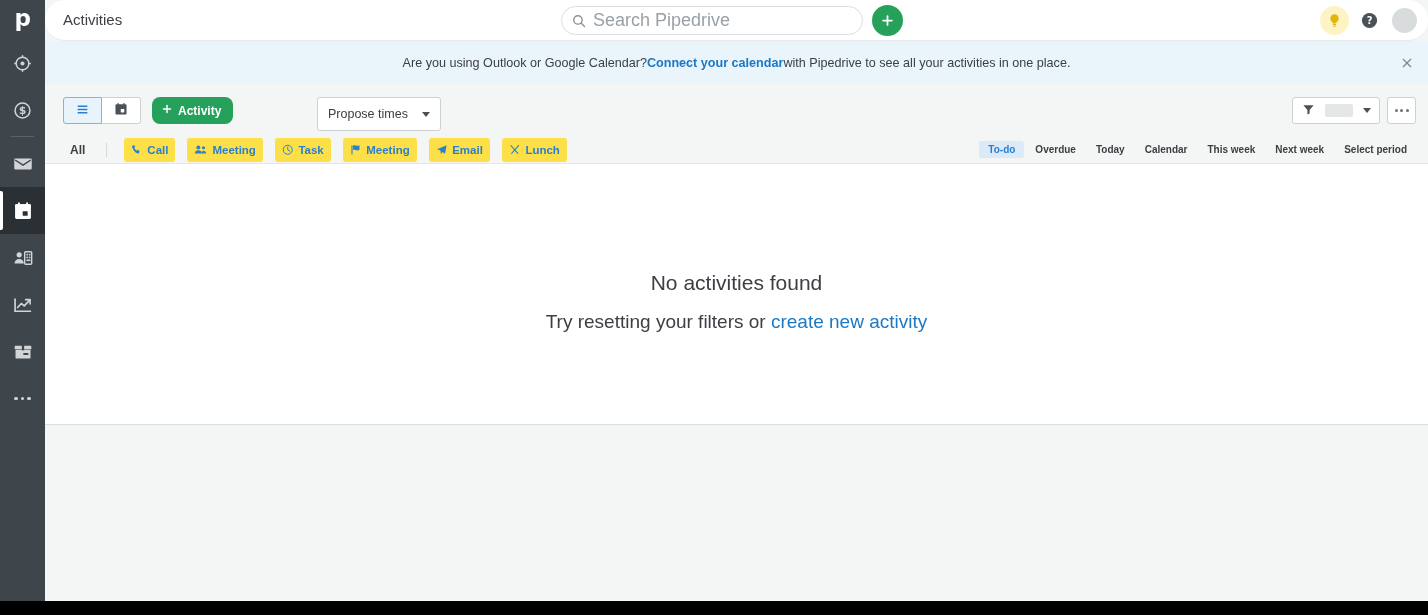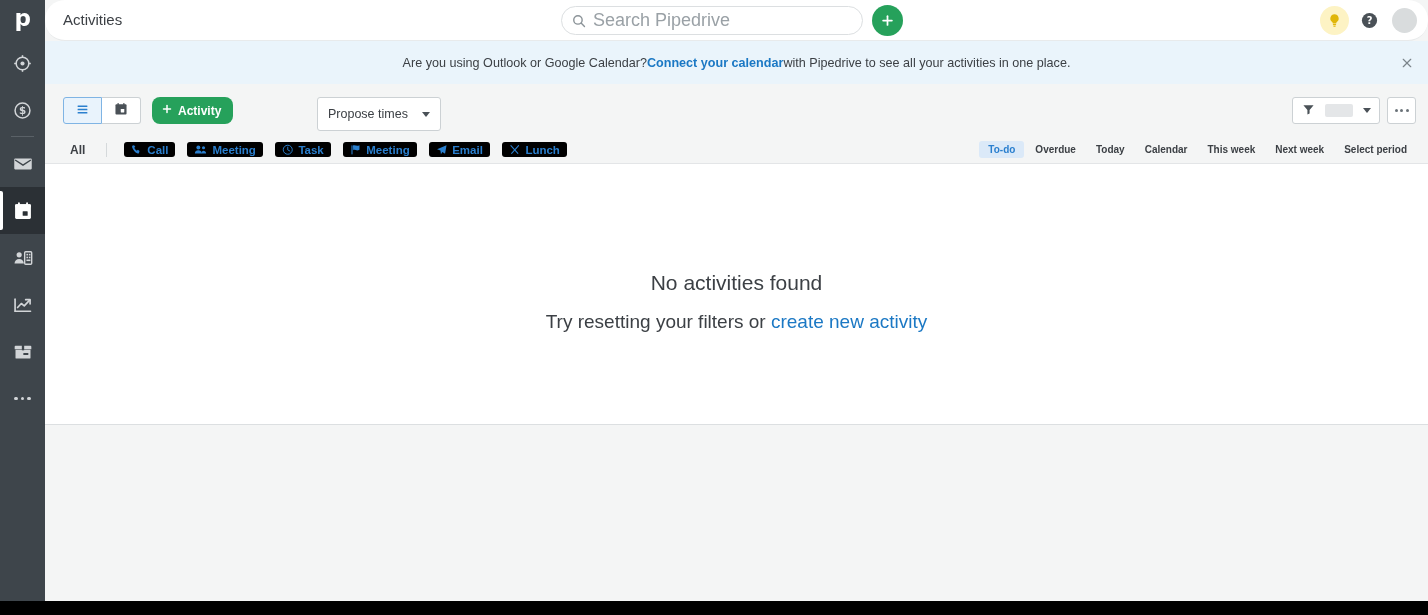--- a/index.html
+++ b/index.html
@@ -206,22 +206,22 @@
     position: absolute; left: 18px; top: 0;
     height: 27px; display: flex; align-items: center; gap: 12px;
   }
   .tf-all {
     font-size: 12px; color: #3c4045; font-weight: 700;
     padding: 3px 7px; cursor: pointer;
   }
   .tf-div { width: 1px; height: 14px; background: #d5d9db; margin: 0 5px 0 2px; }
   .chip {
     display: flex; align-items: center; gap: 5px;
-    height: 15px; padding: 0 7px;
-    background: #000000; border-radius: 3px;
+    height: 24px; padding: 0 7px;
+    background: #fde047; border-radius: 3px;
     color: #2a7fce; font-size: 11.5px; font-weight: 700;
     cursor: pointer;
   }
   .chip svg { display: block; }
   #time-filters {
     position: absolute; right: 12px; top: 0;
     height: 27px; display: flex; align-items: center; gap: 2px;
   }
   .tfilt {
     font-size: 10px; color: #3c4045; font-weight: 700;

